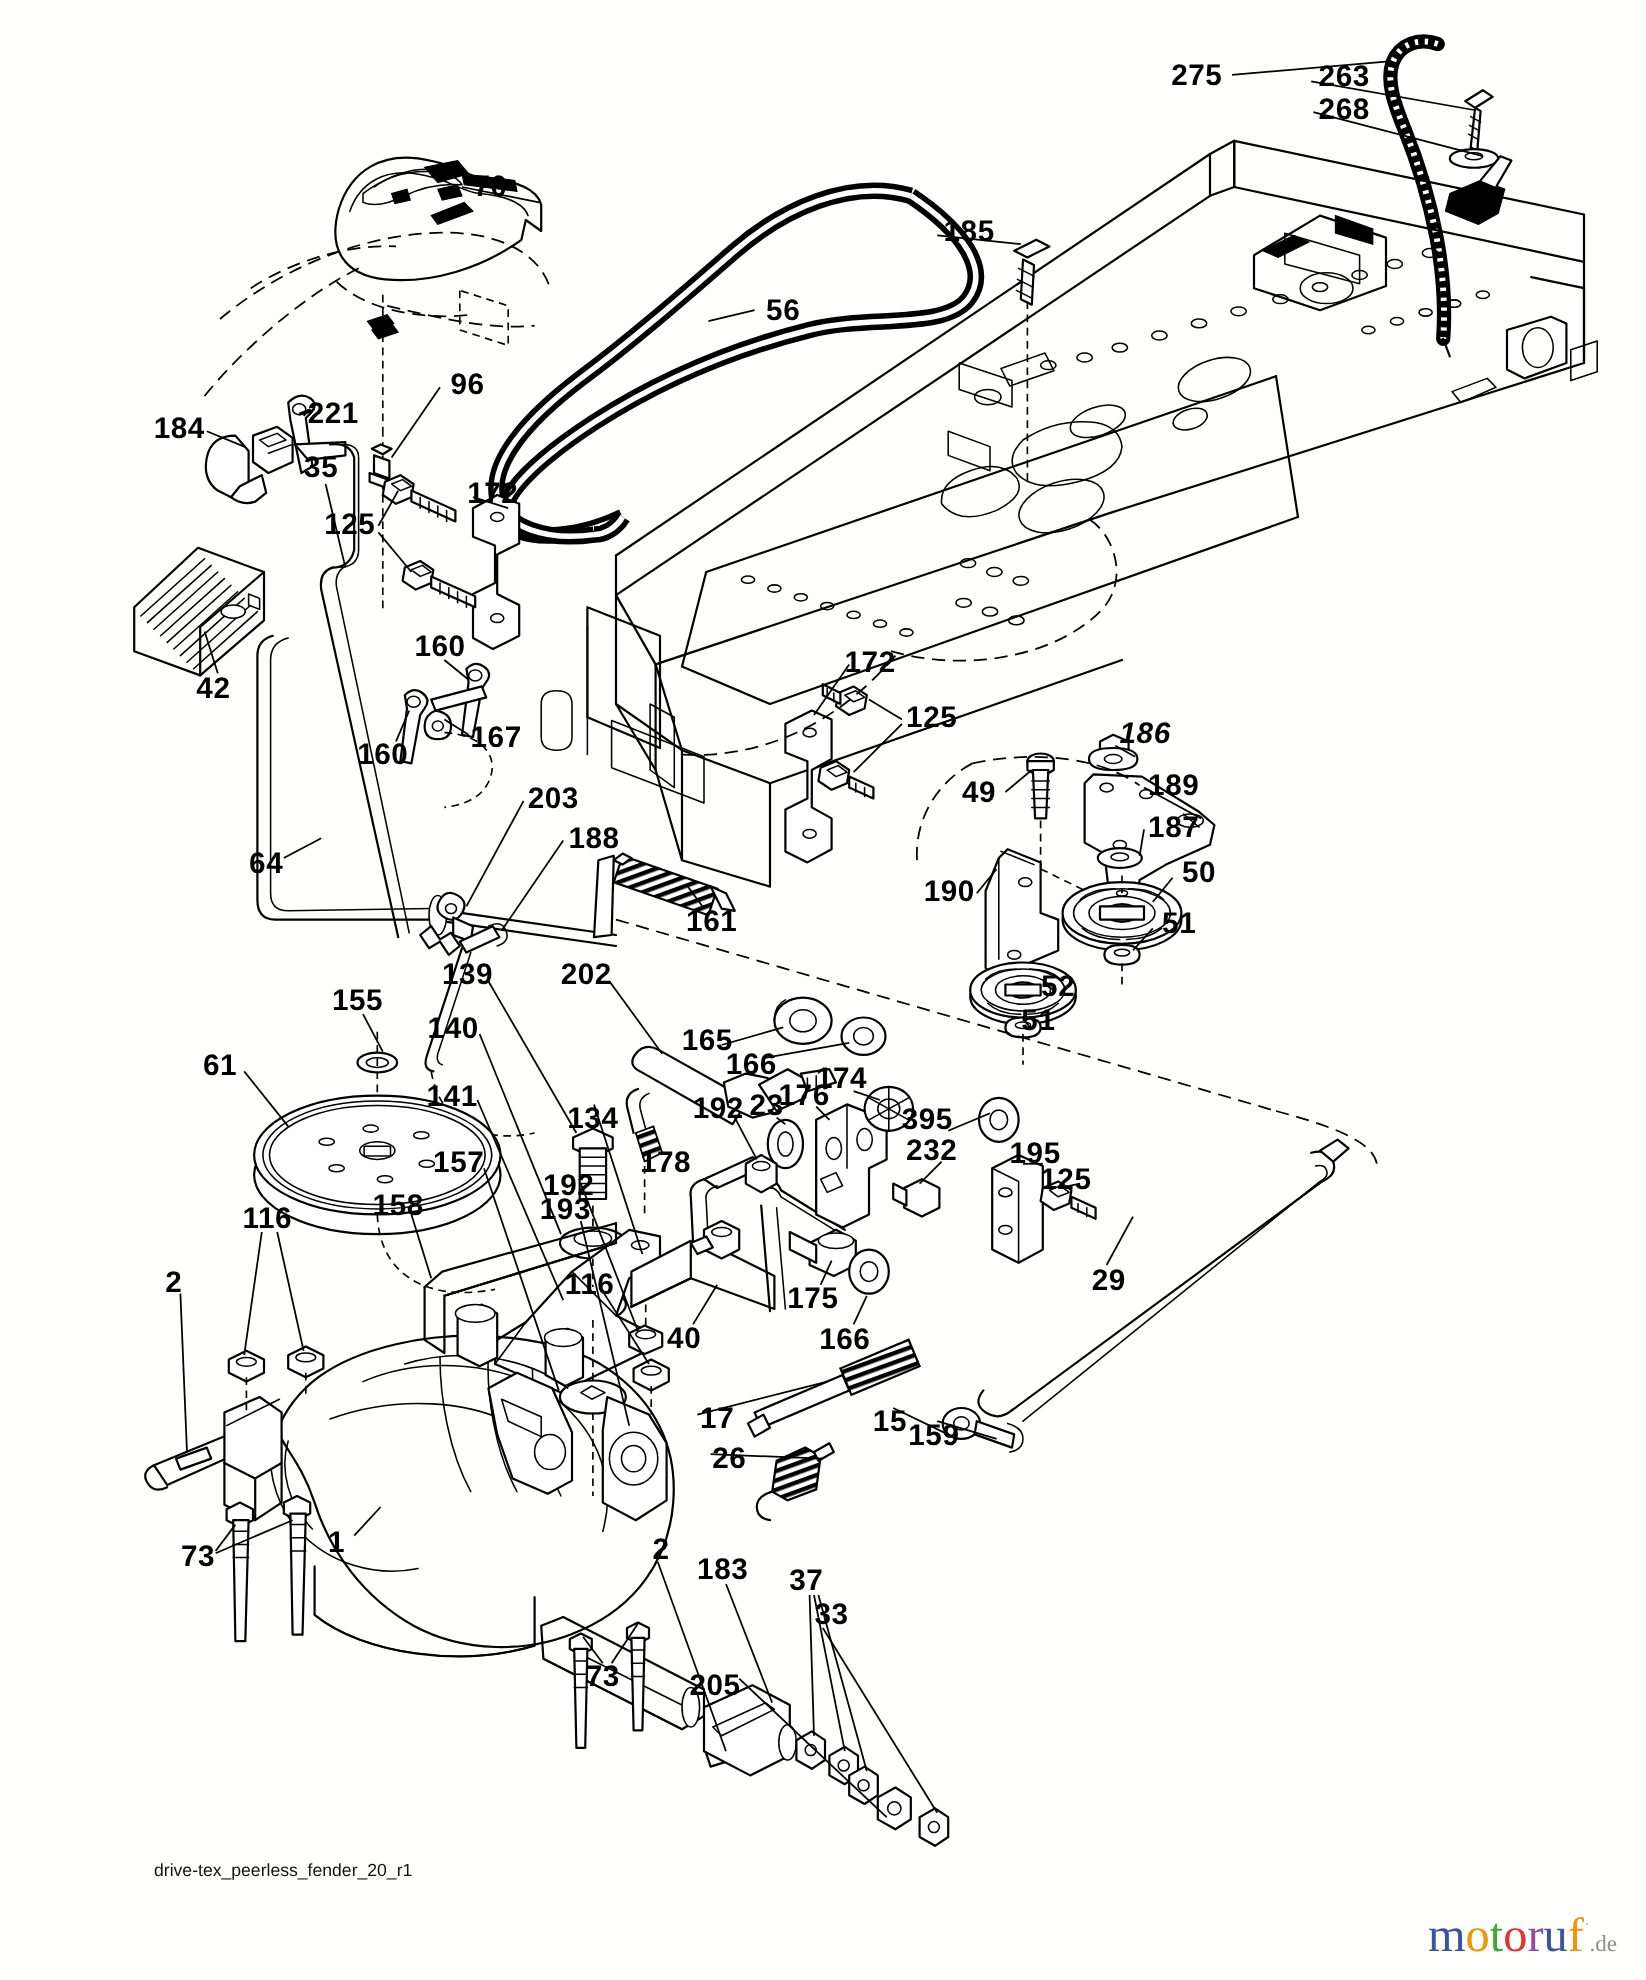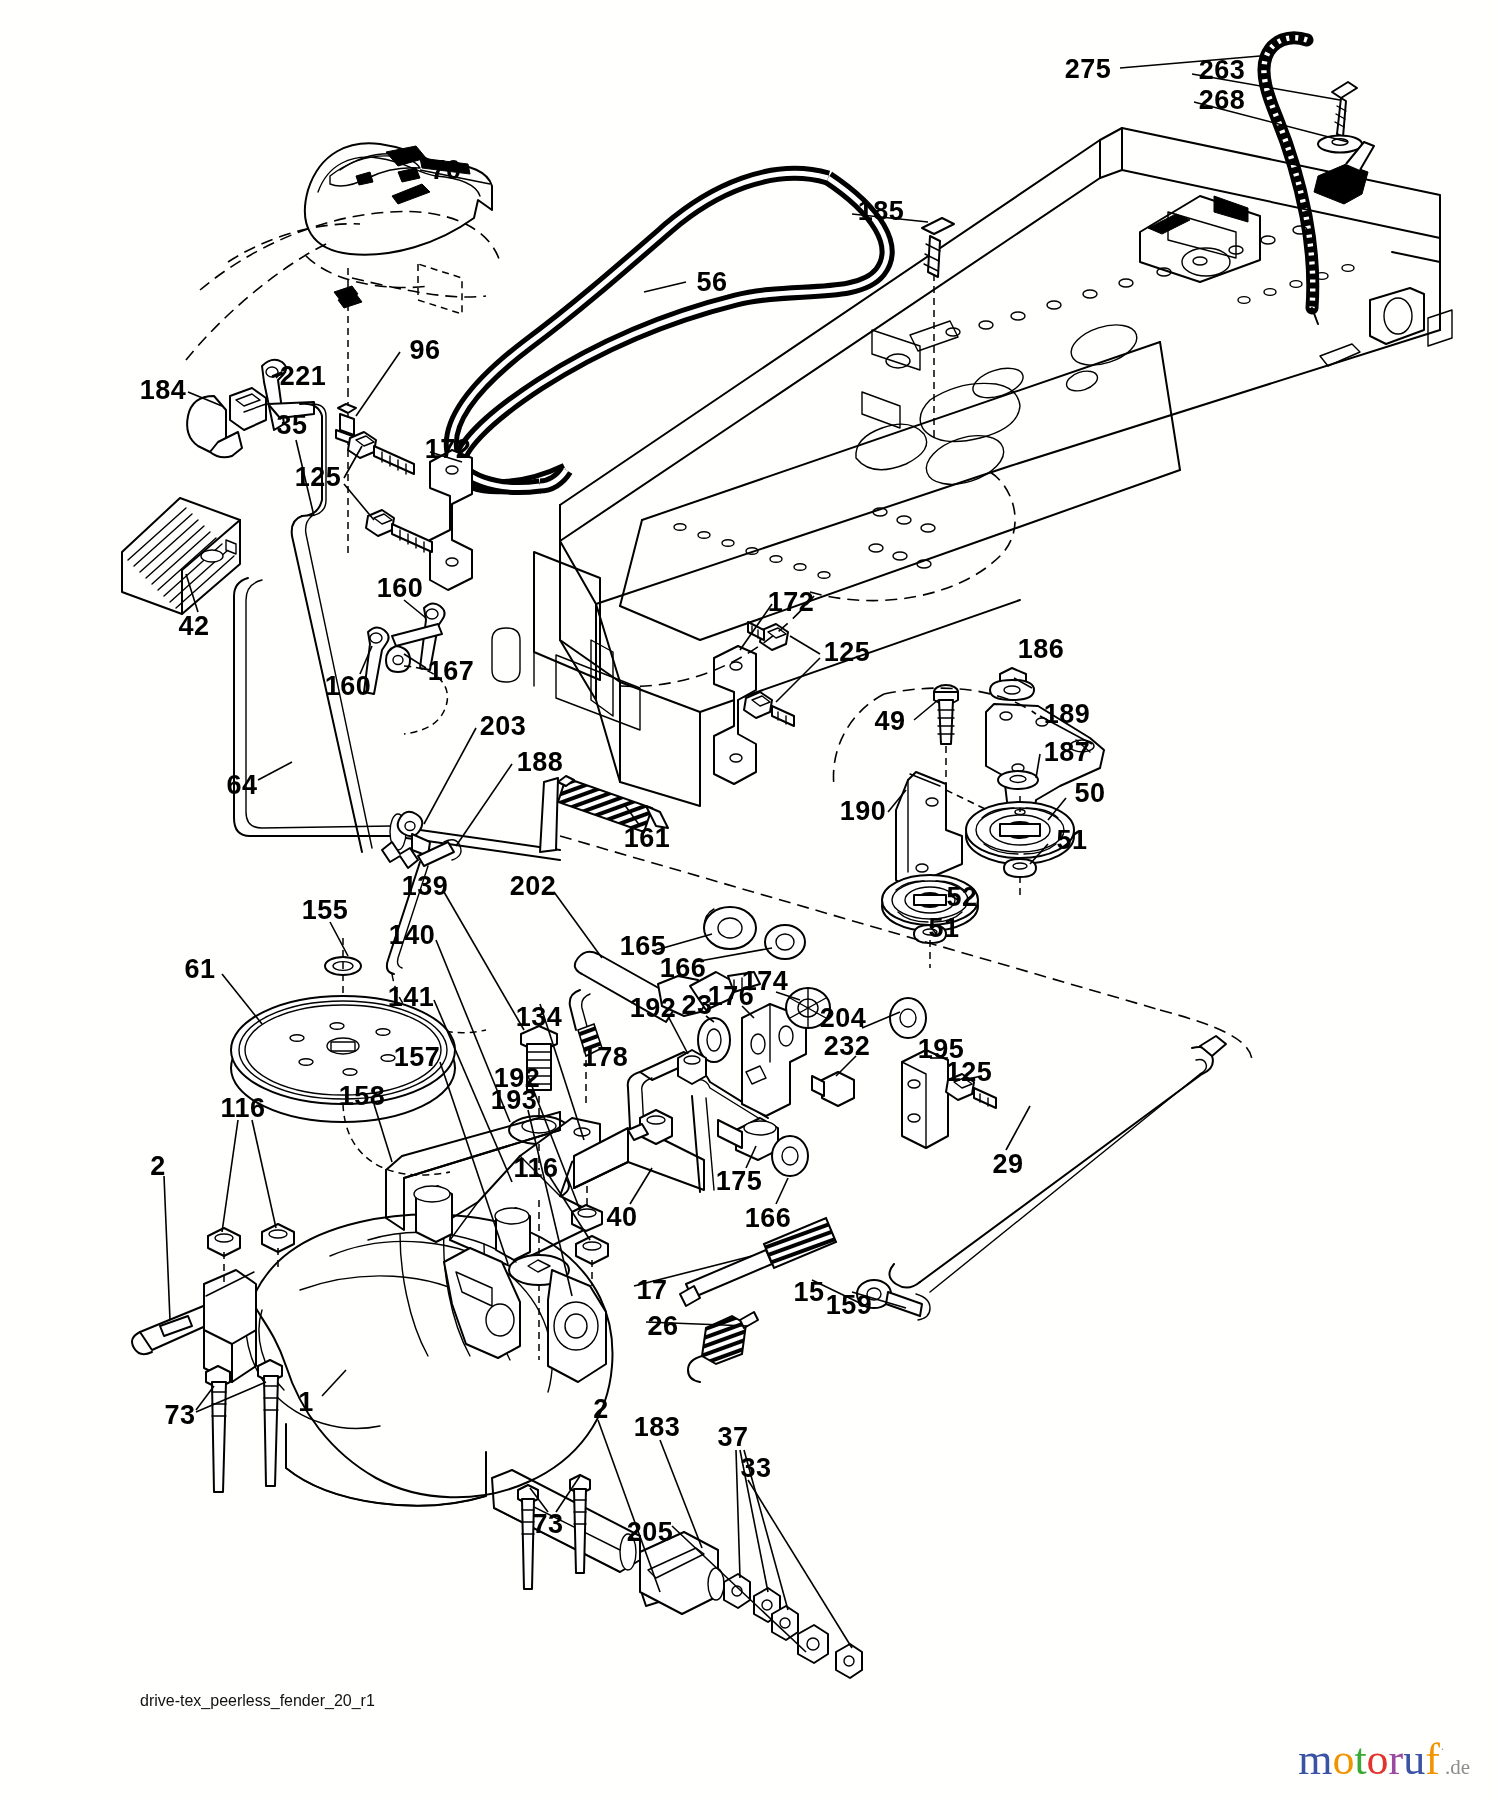--- a/index.html
+++ b/index.html
@@ -932,21 +932,21 @@
       <div class="callout" style="left: 163px; top: 390px;">184</div>
       <div class="callout" style="left: 292px; top: 425px;">35</div>
       <div class="callout" style="left: 448px; top: 449px;">172</div>
       <div class="callout" style="left: 318px; top: 477px;">125</div>
       <div class="callout" style="left: 194px; top: 626px;">42</div>
       <div class="callout" style="left: 400px; top: 588px;">160</div>
       <div class="callout" style="left: 791px; top: 602px;">172</div>
       <div class="callout" style="left: 847px; top: 652px;">125</div>
       <div class="callout" style="left: 451px; top: 671px;">167</div>
       <div class="callout" style="left: 348px; top: 686px;">160</div>
-      <div class="callout" style="left: 1041px; top: 649px;">186</div>
+      <div class="callout" style="left: 1041px; top: 667px; font-style: italic;">186</div>
       <div class="callout" style="left: 890px; top: 721px;">49</div>
       <div class="callout" style="left: 1067px; top: 714px;">189</div>
       <div class="callout" style="left: 1067px; top: 752px;">187</div>
       <div class="callout" style="left: 503px; top: 726px;">203</div>
       <div class="callout" style="left: 540px; top: 762px;">188</div>
       <div class="callout" style="left: 242px; top: 785px;">64</div>
       <div class="callout" style="left: 1090px; top: 793px;">50</div>
       <div class="callout" style="left: 863px; top: 811px;">190</div>
       <div class="callout" style="left: 647px; top: 838px;">161</div>
       <div class="callout" style="left: 1072px; top: 840px;">51</div>
@@ -957,21 +957,21 @@
       <div class="callout" style="left: 412px; top: 935px;">140</div>
       <div class="callout" style="left: 944px; top: 928px;">51</div>
       <div class="callout" style="left: 643px; top: 946px;">165</div>
       <div class="callout" style="left: 683px; top: 968px;">166</div>
       <div class="callout" style="left: 200px; top: 969px;">61</div>
       <div class="callout" style="left: 411px; top: 997px;">141</div>
       <div class="callout" style="left: 765px; top: 981px;">174</div>
       <div class="callout" style="left: 731px; top: 996px;">176</div>
       <div class="callout" style="left: 697px; top: 1005px;">23</div>
       <div class="callout" style="left: 653px; top: 1008px;">192</div>
-      <div class="callout" style="left: 843px; top: 1018px;">204</div>
+      <div class="callout" style="left: 843px; top: 1018px;">395</div>
       <div class="callout" style="left: 539px; top: 1017px;">134</div>
       <div class="callout" style="left: 847px; top: 1046px;">232</div>
       <div class="callout" style="left: 941px; top: 1049px;">195</div>
       <div class="callout" style="left: 417px; top: 1057px;">157</div>
       <div class="callout" style="left: 362px; top: 1096px;">158</div>
       <div class="callout" style="left: 517px; top: 1078px;">192</div>
       <div class="callout" style="left: 969px; top: 1072px;">125</div>
       <div class="callout" style="left: 243px; top: 1108px;">116</div>
       <div class="callout" style="left: 514px; top: 1100px;">193</div>
       <div class="callout" style="left: 605px; top: 1057px;">178</div>

